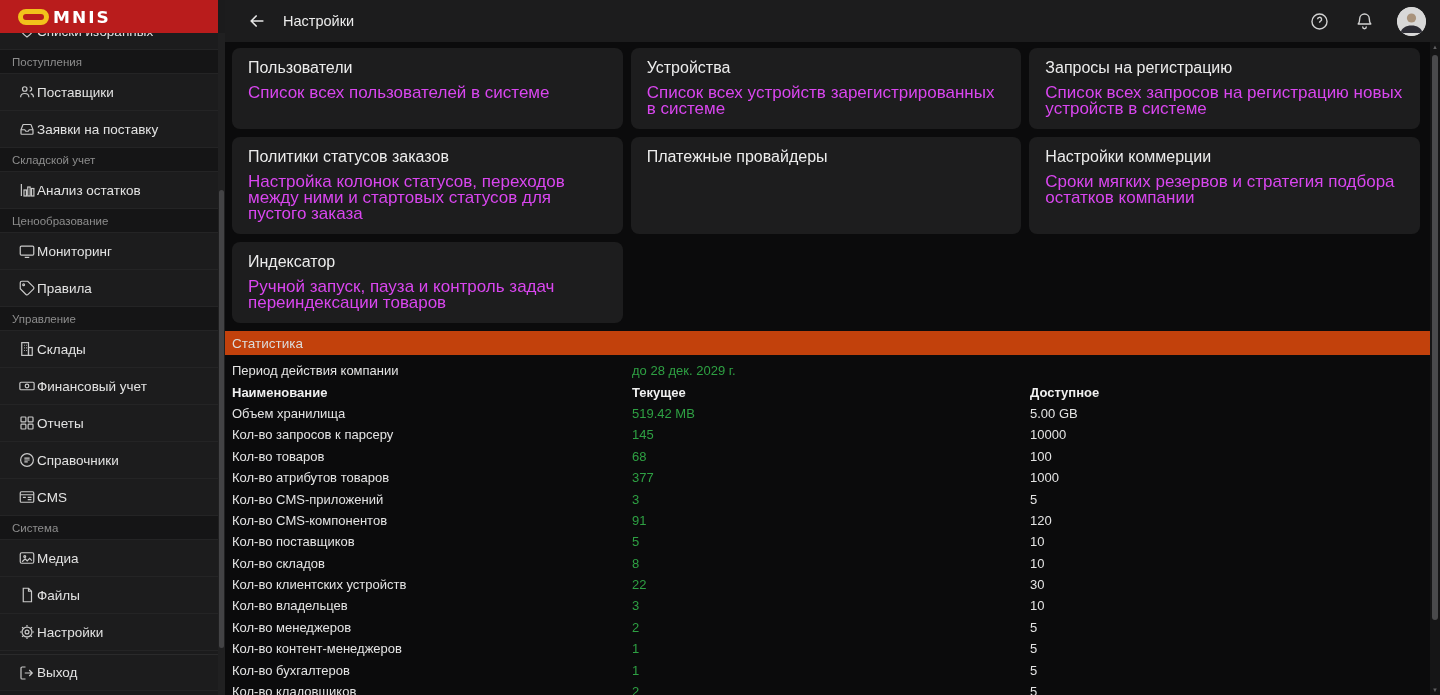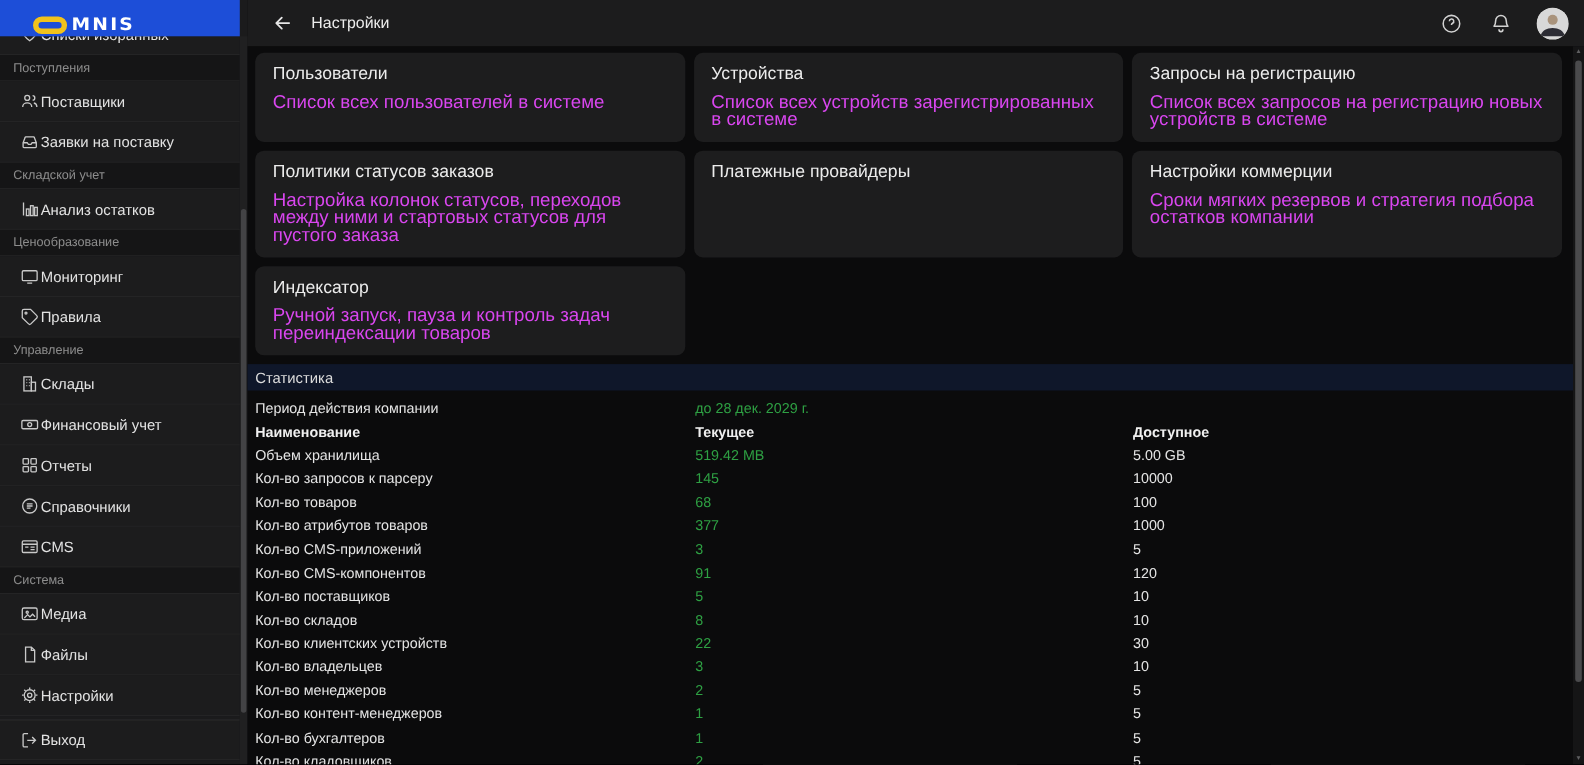--- a/index.html
+++ b/index.html
@@ -6,22 +6,22 @@
   .app {
     position:relative; width:1440px; height:695px; overflow:hidden;
     background:#0b0b0c; color:#e4e4e4;
     font-family:"Liberation Sans", sans-serif;
   }
   svg { display:block; }
 
   
   .sidebar { position:absolute; left:0; top:0; width:225px; height:695px; background:#1b1b1c; }
   .logo-bar {
-    position:absolute; left:0; top:0; right:7px; height:33px; background:#1d4ed8; z-index:3;
-    display:flex; align-items:flex-end; padding-left:30px; box-sizing:border-box;
+    position:absolute; left:0; top:0; right:7px; height:33px; background:#b91c1c; z-index:3;
+    display:flex; align-items:center; padding-left:18px; box-sizing:border-box;
   }
   .logo { display:flex; align-items:center; gap:4px; }
   .logo-o { width:31px; height:16px; border:5px solid #f2c21b; border-radius:9px; box-sizing:border-box; }
   .logo-text {
     color:#fff; font-size:17px; font-weight:900; letter-spacing:2px;
     font-family:"DejaVu Sans", sans-serif; transform:scaleY(.92);
   }
   .nav { position:absolute; top:33px; left:0; width:218px; bottom:0; overflow:hidden; }
   .s-item {
     height:37px; display:flex; align-items:center; padding-left:17px;
@@ -51,21 +51,21 @@
   .avatar { width:29px; height:29px; border-radius:50%; overflow:hidden; background:#d6d6d6; border:none; padding:0; cursor:pointer; }
 
   
   .content { position:absolute; left:225px; top:42px; right:0; bottom:0; background:#0b0b0c; }
   .cards { margin:6px 20px 0 7px; display:grid; grid-template-columns:repeat(3,1fr); gap:8px; }
   .card { background:#1d1d1e; border-radius:8px; padding:11px 16px 12px; box-sizing:border-box; cursor:pointer; }
   .card-title { font-size:16px; line-height:18px; color:#ececec; margin-bottom:8px; }
   .card-desc { font-size:17px; line-height:16px; color:#d946ef; }
 
   .stats-bar {
-    margin-top:8px; height:24px; margin-right:10px; background:#0f172a;
+    margin-top:8px; height:24px; margin-right:10px; background:#c2410c;
     display:flex; align-items:center; padding-left:7px; font-size:13.5px; color:#dcdcdc;
   }
   .stat-table { margin:5px 10px 0 0; padding-left:7px; font-size:13px; }
   .stat-row { display:grid; grid-template-columns:400px 398px 1fr; align-items:center; height:21.4px; }
   .stat-row .green { color:#2ea043; }
   .stat-row.hdr { font-weight:bold; color:#f0f0f0; }
 
   .main-scroll { position:absolute; right:0; top:42px; width:10px; bottom:0; background:#151516; }
   .main-thumb { position:absolute; left:2px; width:6px; top:13px; height:565px; background:#4a4a4c; border-radius:3px; }
   .scroll-arrow { position:absolute; left:0; width:10px; text-align:center; font-size:6px; color:#5f5f61; }

